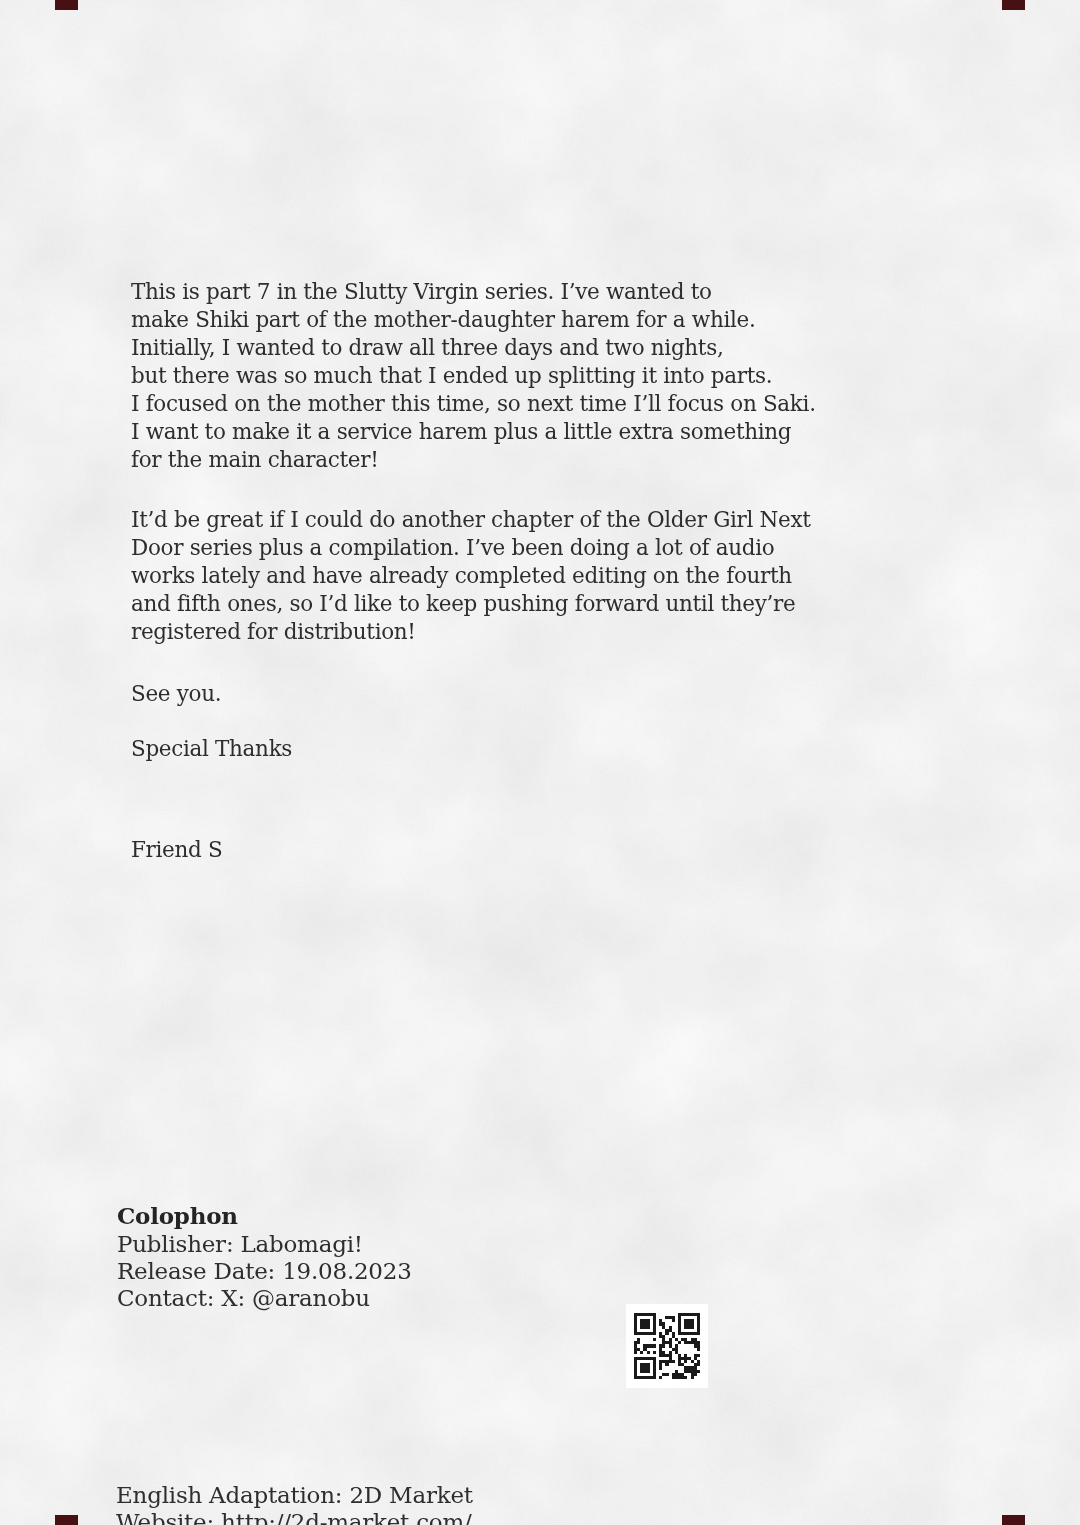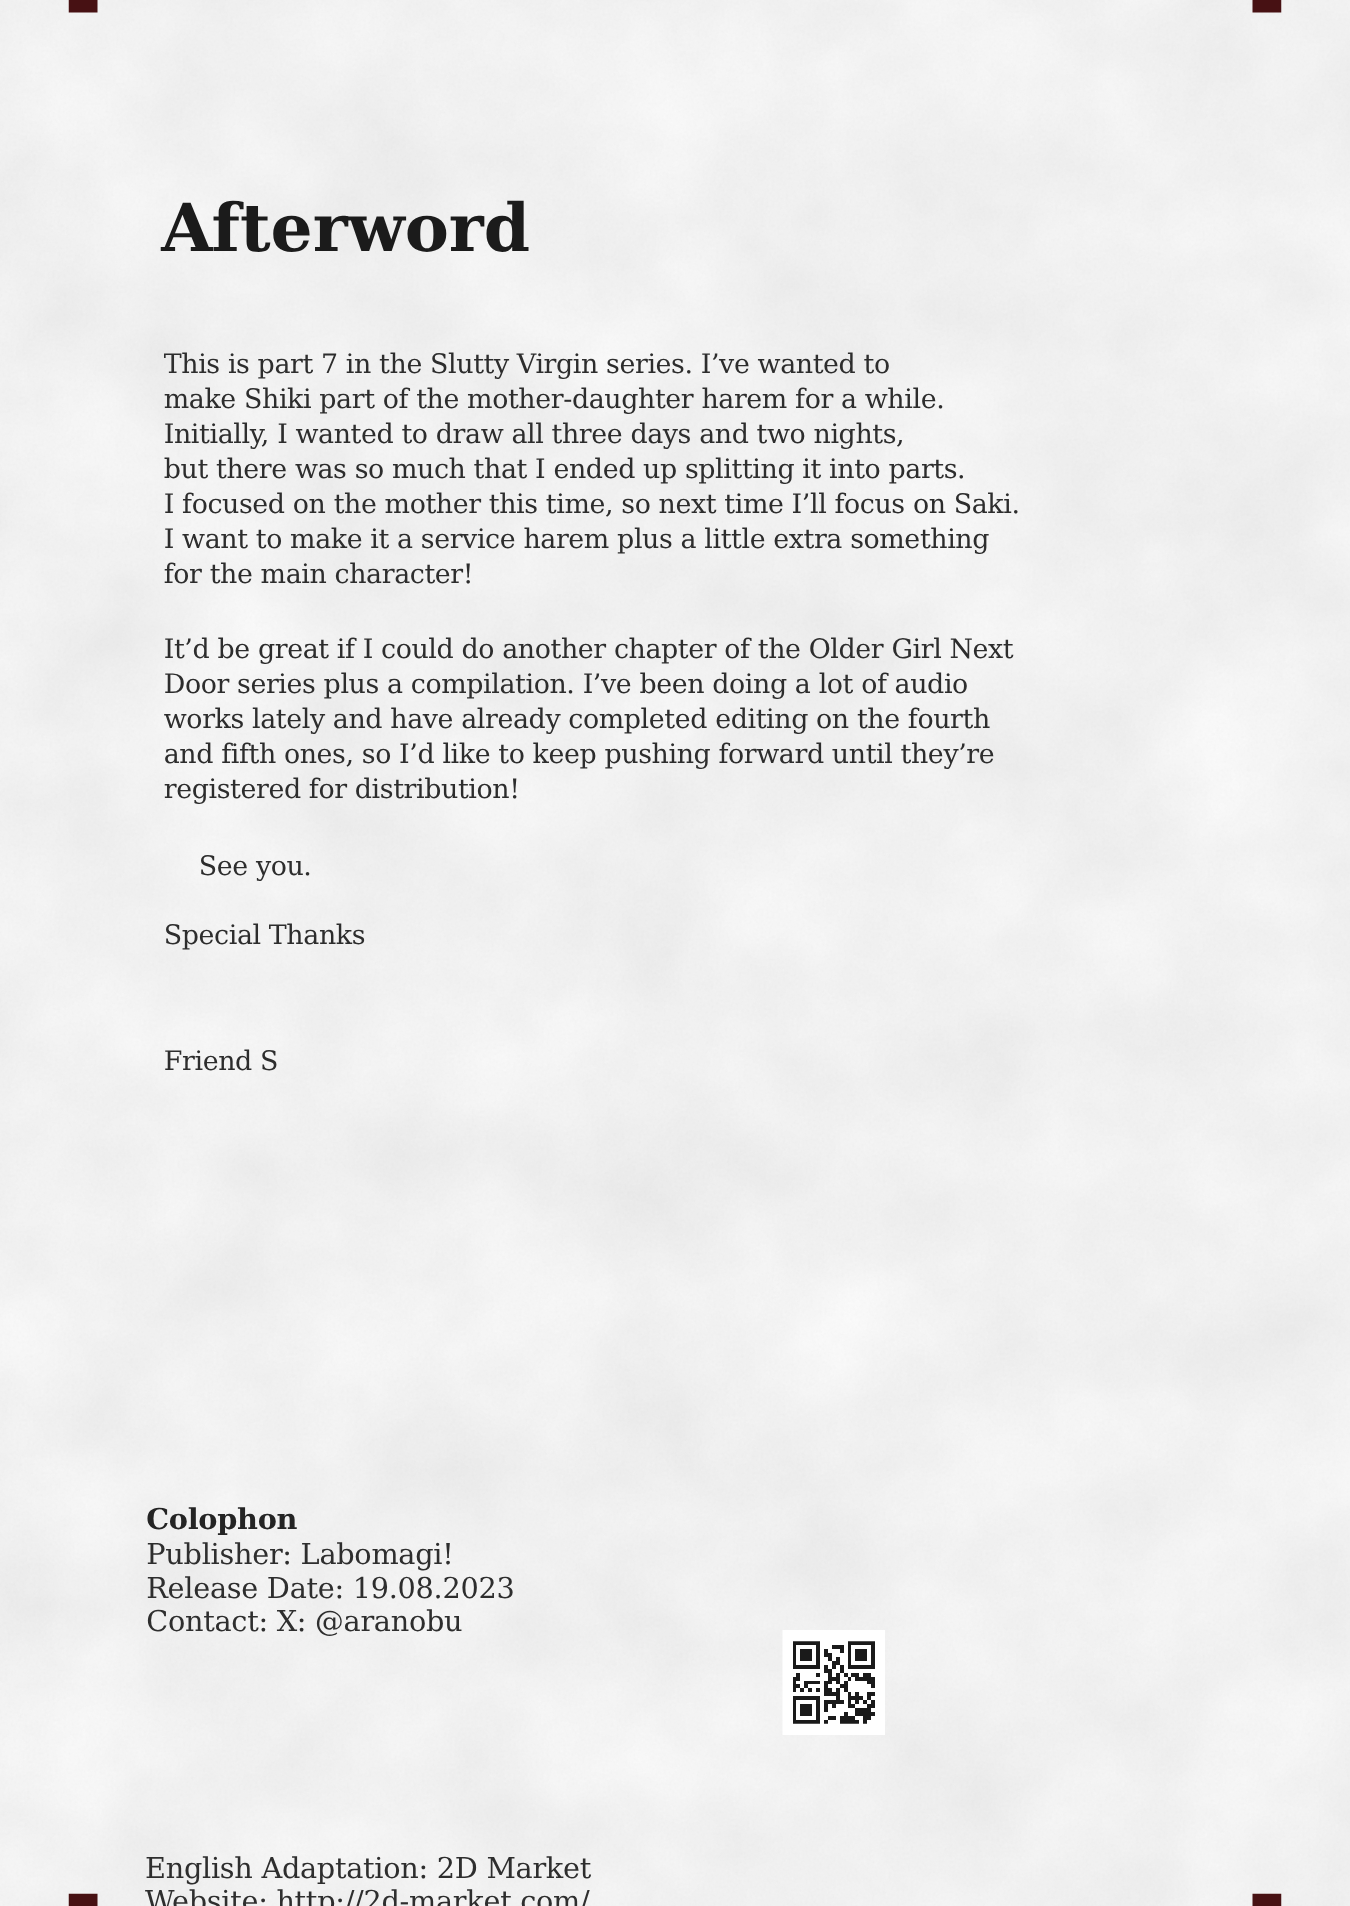--- a/index.html
+++ b/index.html
@@ -19,21 +19,21 @@
   .txt{position:absolute;white-space:pre-line;}
   .title{
     left:129px;top:116px;
     font-size:53px;font-weight:bold;line-height:62px;
     color:#1b1b1b;letter-spacing:0;
   }
   .p{font-size:21.5px;line-height:28px;letter-spacing:-0.015em;color:#2d2d2d;}
   .p-greeting{left:131px;top:222px;}
   .p-body1{left:131px;top:278px;}
   .p-body2{left:131px;top:506px;}
-  .p-see{left:131px;top:680px;margin-left:28px;}
+  .p-see{left:131px;top:680px;}
   .p-thanks{left:131px;top:735px;}
   .p-friend{left:131px;top:836px;}
   .colo{font-size:23px;line-height:27px;letter-spacing:-0.01em;color:#2e2e2e;}
   .colo-head{left:117px;top:1202px;font-weight:bold;color:#242424;}
   .colo-lines{left:117px;top:1231px;}
   .colo-indent{left:198px;top:1312px;}
   .adapt-lines{left:116px;top:1454px;margin-top:28px;}
   .qr-box{
     position:absolute;left:626px;top:1304px;width:82px;height:84px;
     background:#ffffff;
@@ -80,21 +80,20 @@
       </filter>
     </defs>
     <rect width="1080" height="1525" filter="url(#fGrain)"></rect>
   </svg>
 
   <div class="corner tl" style="background: rgb(71, 17, 19);"></div>
   <div class="corner tr" style="background: rgb(71, 17, 19);"></div>
   <div class="corner bl" style="background: rgb(71, 17, 19);"></div>
   <div class="corner br" style="background: rgb(71, 17, 19);"></div>
 
-  <h1 class="txt title">Afterword</h1>
 
   <div class="txt p p-body1">This is part 7 in the Slutty Virgin series. I’ve wanted to
 make Shiki part of the mother-daughter harem for a while.
 Initially, I wanted to draw all three days and two nights,
 but there was so much that I ended up splitting it into parts.
 I focused on the mother this time, so next time I’ll focus on Saki.
 I want to make it a service harem plus a little extra something
 for the main character!</div>
   <div class="txt p p-body2">It’d be great if I could do another chapter of the Older Girl Next
 Door series plus a compilation. I’ve been doing a lot of audio

